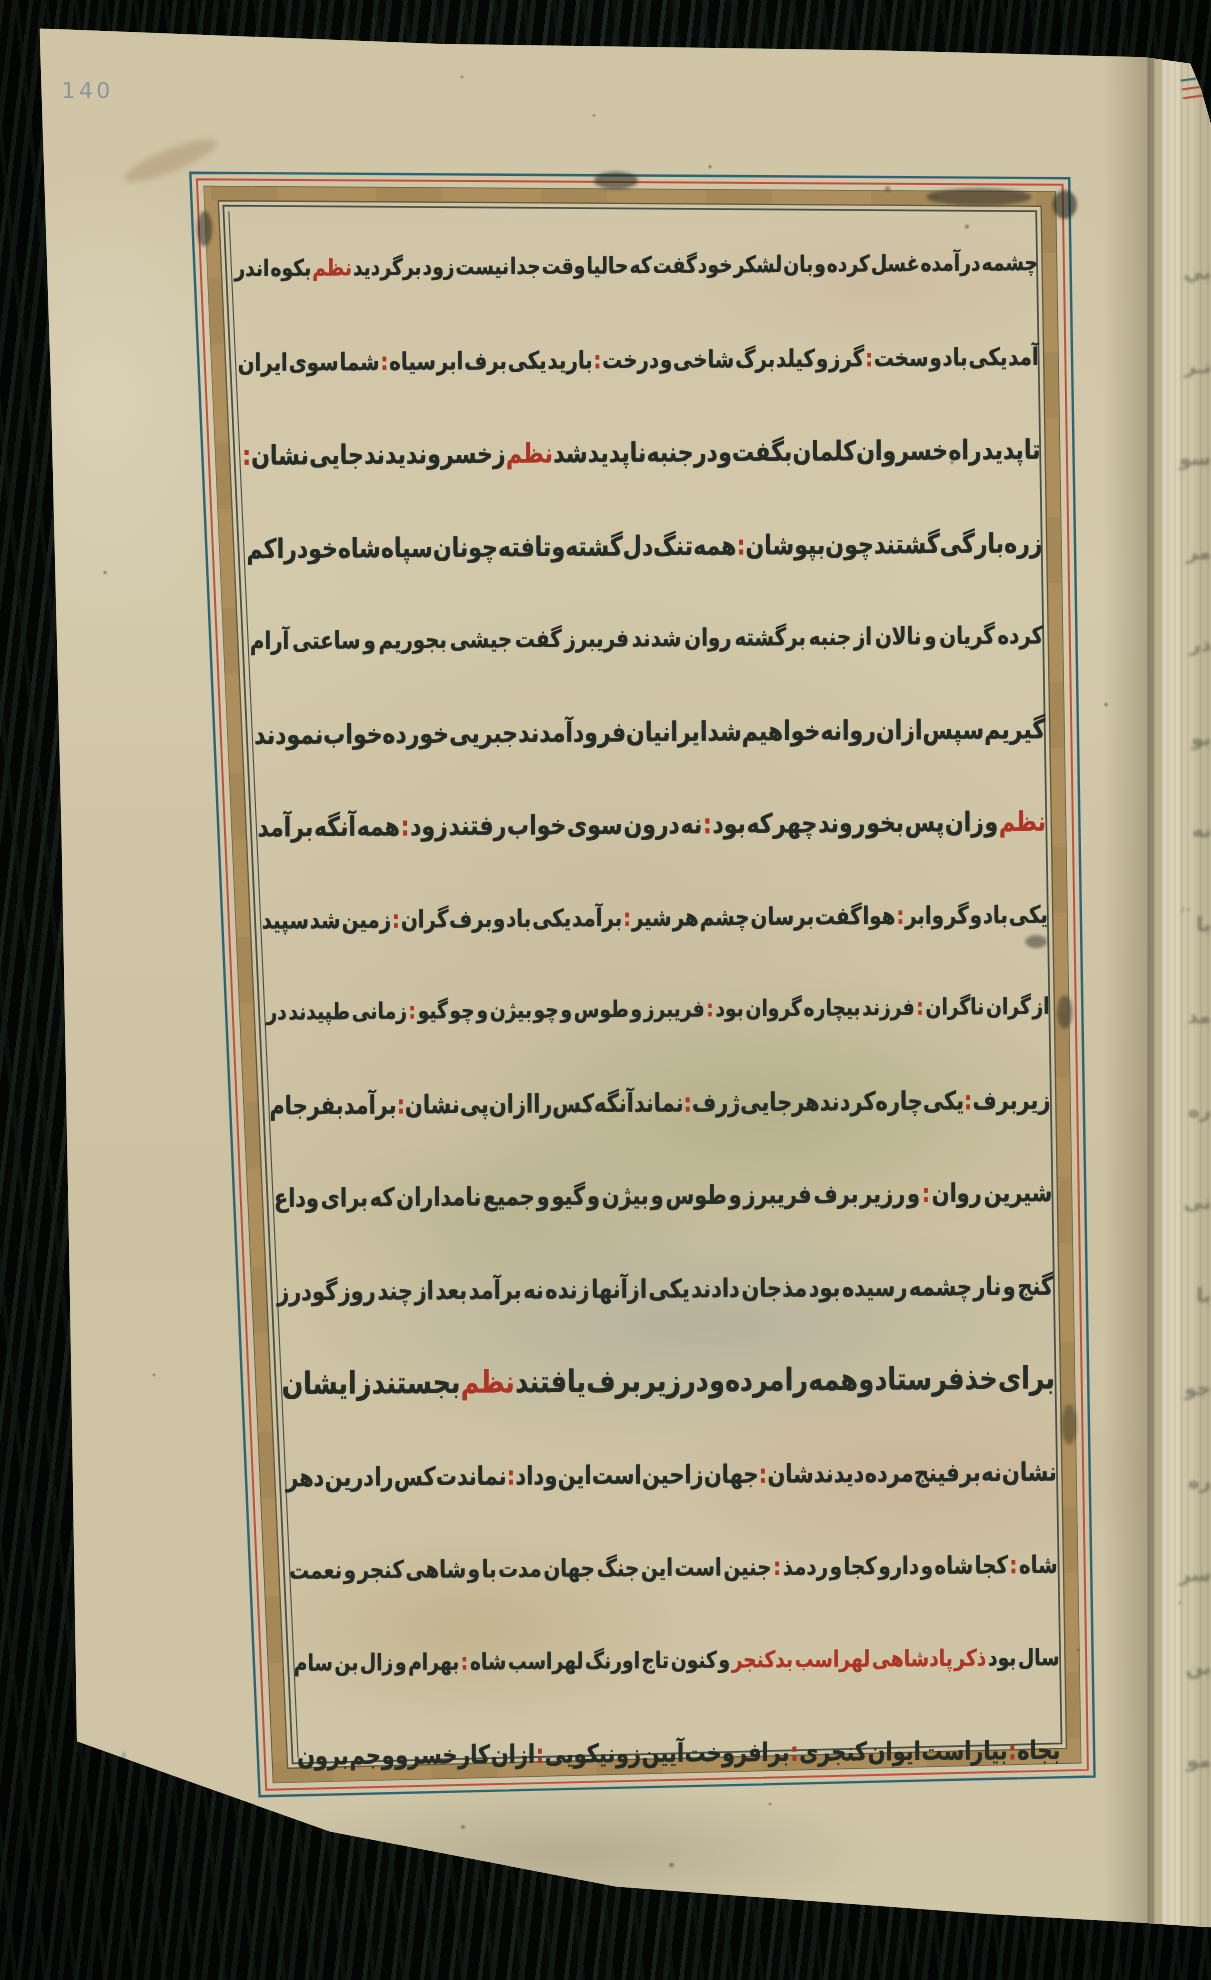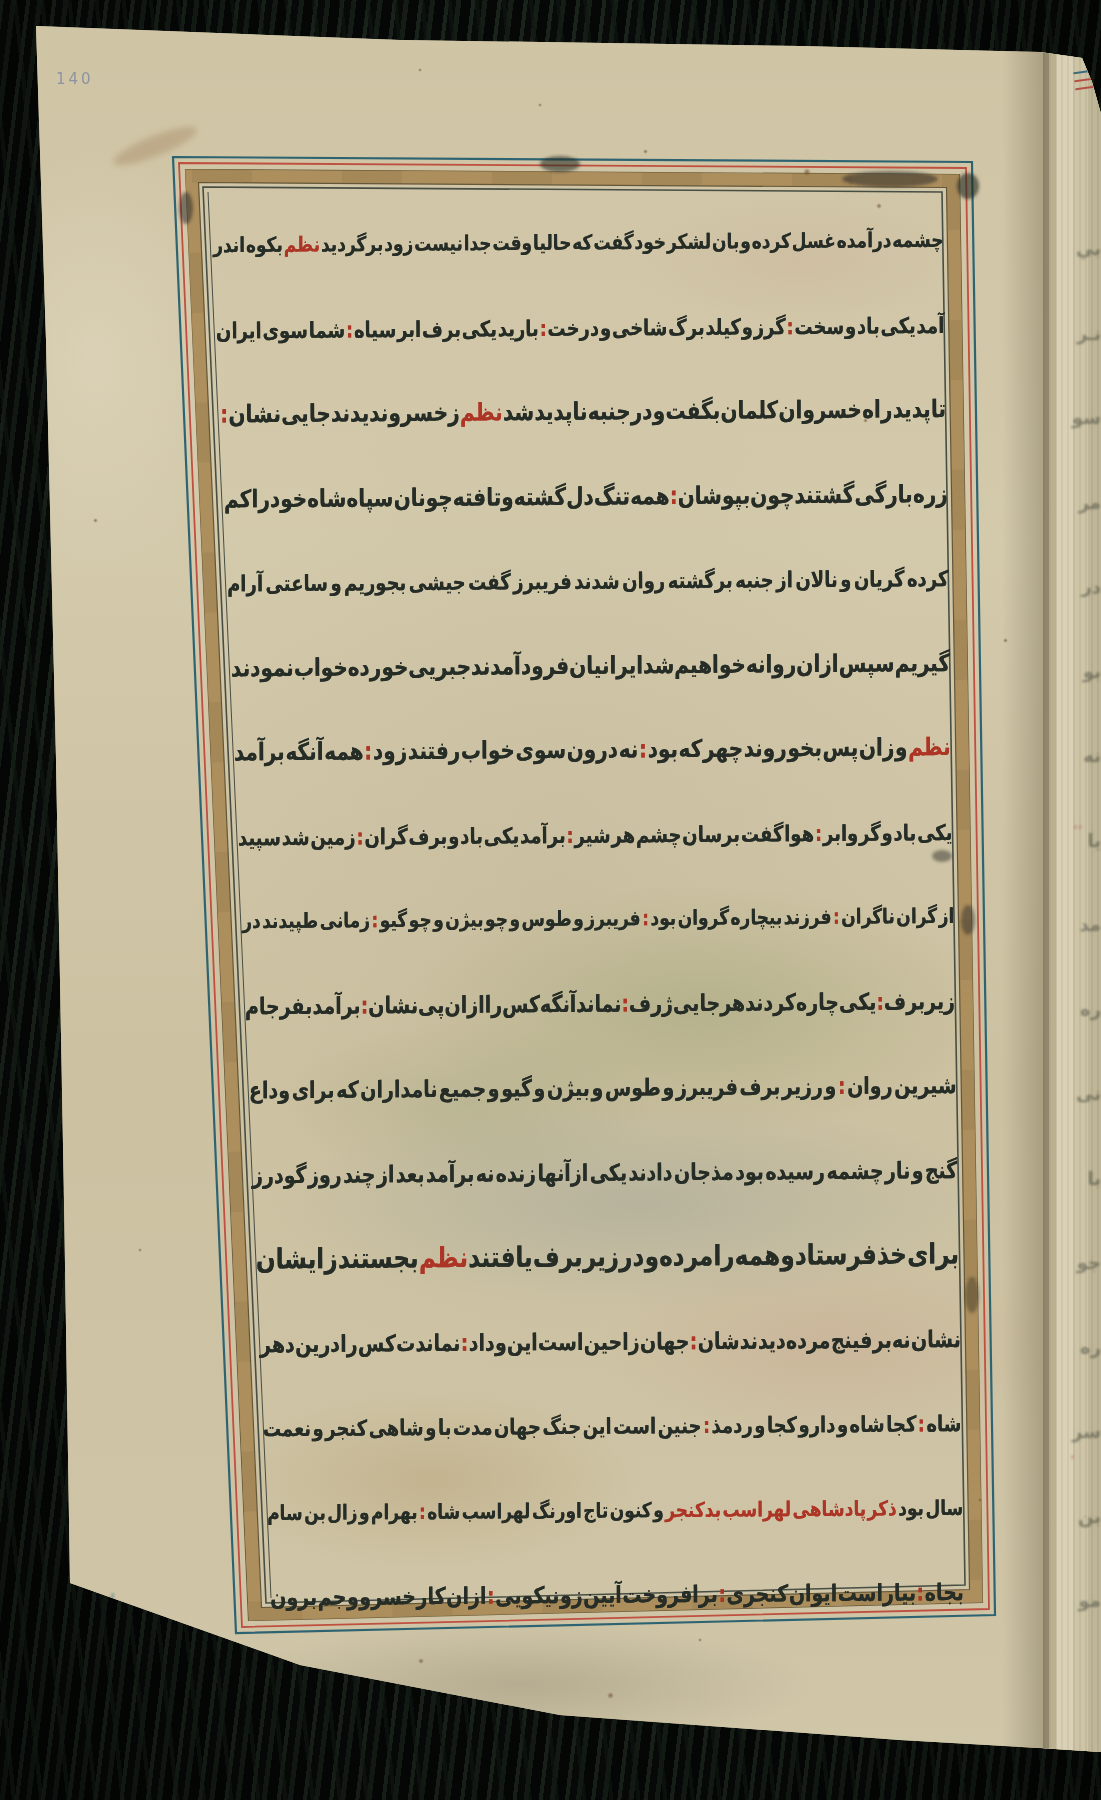--- a/index.html
+++ b/index.html
@@ -46,21 +46,21 @@
   .ghost-red{position:absolute;font-size:15px;color:rgba(165,60,45,.55);filter:blur(1px);}
   
   .text-block{position:absolute;inset:0;}
   .text-line{position:absolute;height:82px;display:flex;justify-content:space-between;
     align-items:center;direction:rtl;flex-wrap:nowrap;overflow:visible;
     transform:scaleY(1.22) rotate(-0.35deg);transform-origin:50% 60%;}
   .w{white-space:nowrap;font-weight:bold;color:#262d27;
      text-shadow:0 0 .6px rgba(38,45,39,.9);}
   .w.red{color:#ad3526;text-shadow:0 0 .5px rgba(173,53,38,.8);}
   
-  .folio{position:absolute;left:56px;top:70px;font-size:15px;letter-spacing:3px;
+  .folio{position:absolute;left:56px;top:70px;font-size:20px;letter-spacing:3px;
     color:rgba(95,115,155,.6);filter:blur(.4px);}
   .pencil{position:absolute;left:103px;top:1592px;width:3px;height:72px;
     background:rgba(80,130,120,.5);transform:rotate(14deg);filter:blur(1px);}
   .streak{position:absolute;left:110px;top:136px;width:90px;height:20px;border-radius:50%;
     background:rgba(140,100,60,.28);transform:rotate(-22deg);filter:blur(3px);}
   .spot{position:absolute;border-radius:50%;filter:blur(.7px);
     background:radial-gradient(circle, rgba(104,70,36,.65), rgba(104,70,36,0) 70%);}
 </style>
 </head>
 <body>

